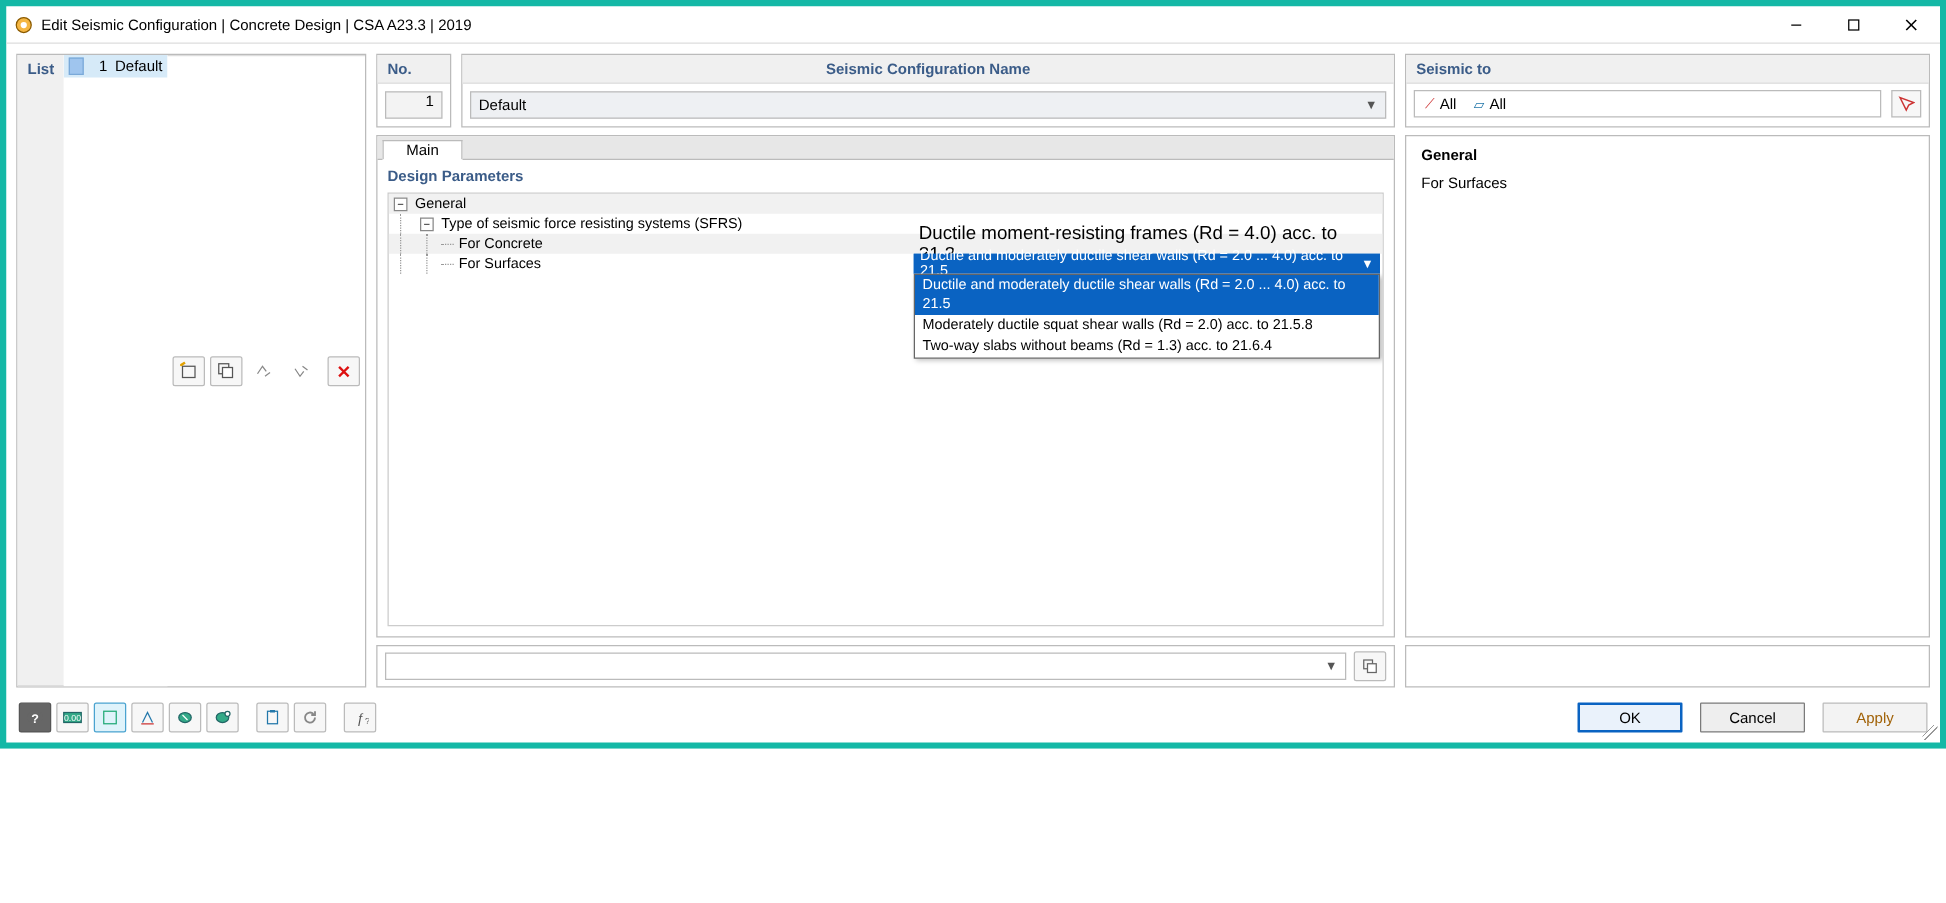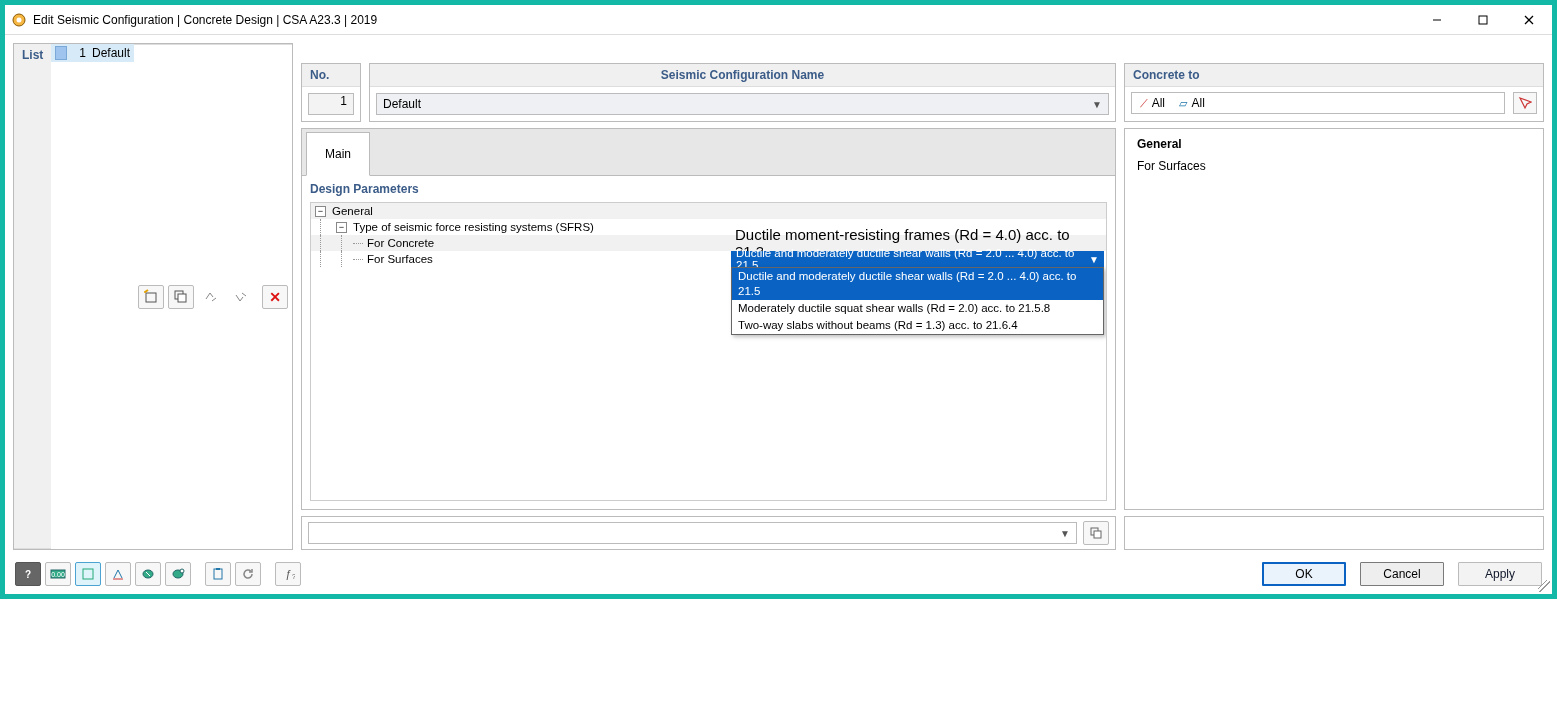--- a/index.html
+++ b/index.html
@@ -93,21 +93,21 @@
   .delete-x { color:#d11; font-weight:bold; font-size:14px; }
 
   
   .right-col {
     flex:1;
     display:flex;
     flex-direction:column;
     gap:6px;
     min-width:0;
   }
-  .top-row { display:flex; gap:8px;margin-top:20px; }
+  .top-row { display:flex; gap:8px; }
   .group-box {
     border:1px solid #bbb;
     display:flex; flex-direction:column;
   }
   .group-title {
     padding: 4px 8px;
     font-weight:bold;
     color:#3b5c88;
     background:#f0f0f0;
     border-bottom:1px solid #ddd;
@@ -155,21 +155,21 @@
     border:1px solid #bbb;
     display:flex; flex-direction:column;
     min-width:0;
   }
   .tab-strip {
     display:flex;
     background:#e7e7e7;
     border-bottom:1px solid #bbb;
   }
   .tab {
-    padding:14px 18px;
+    padding:0 18px;
     background:#fff;
     border:1px solid #bbb;
     border-bottom:1px solid #fff;
     margin-bottom:-1px;
     margin-left:4px;
     margin-top:3px;
     font-size:12px;
   }
   .params-header {
     padding:6px 8px;
@@ -281,21 +281,21 @@
   .btn {
     min-width:84px;
     height:24px;
     border:1px solid #7a7a7a;
     background:#eee;
     display:flex; align-items:center; justify-content:center;
     font-size:12px;
     border-radius:1px;
   }
   .btn.primary { border:2px solid #0a63c2; background:#eaf2fb; }
-  .btn.disabled { color:#0f172a; border-color:#bbb; background:#f3f3f3; }
+  .btn.disabled { color:#a16207; border-color:#bbb; background:#f3f3f3; }
   .resize-grip {
     position:absolute;
     right:2px; bottom:2px;
     width:12px; height:12px;
     background:
       linear-gradient(135deg, transparent 0 6px, #999 6px 7px, transparent 7px 9px, #999 9px 10px, transparent 10px);
   }
 </style>
 </head>
 <body>
@@ -386,21 +386,21 @@
         <div class="group-box name-box">
           <div class="group-title">Seismic Configuration Name</div>
           <div class="group-body">
             <div class="name-input">
               <span>Default</span>
               <span class="chev">▼</span>
             </div>
           </div>
         </div>
         <div class="group-box assigned-box">
-          <div class="group-title">Concrete to</div>
+          <div class="group-title">Seismic to</div>
           <div class="assigned-body">
             <div class="assigned-pill">
               <span style="display:flex;align-items:center;gap:4px">
                 <span class="mini-icon" style="color:#c33">⟋</span>
                 <span>All</span>
               </span>
               <span style="display:flex;align-items:center;gap:4px">
                 <span class="mini-icon" style="color:#27a">▱</span>
                 <span>All</span>
               </span>

